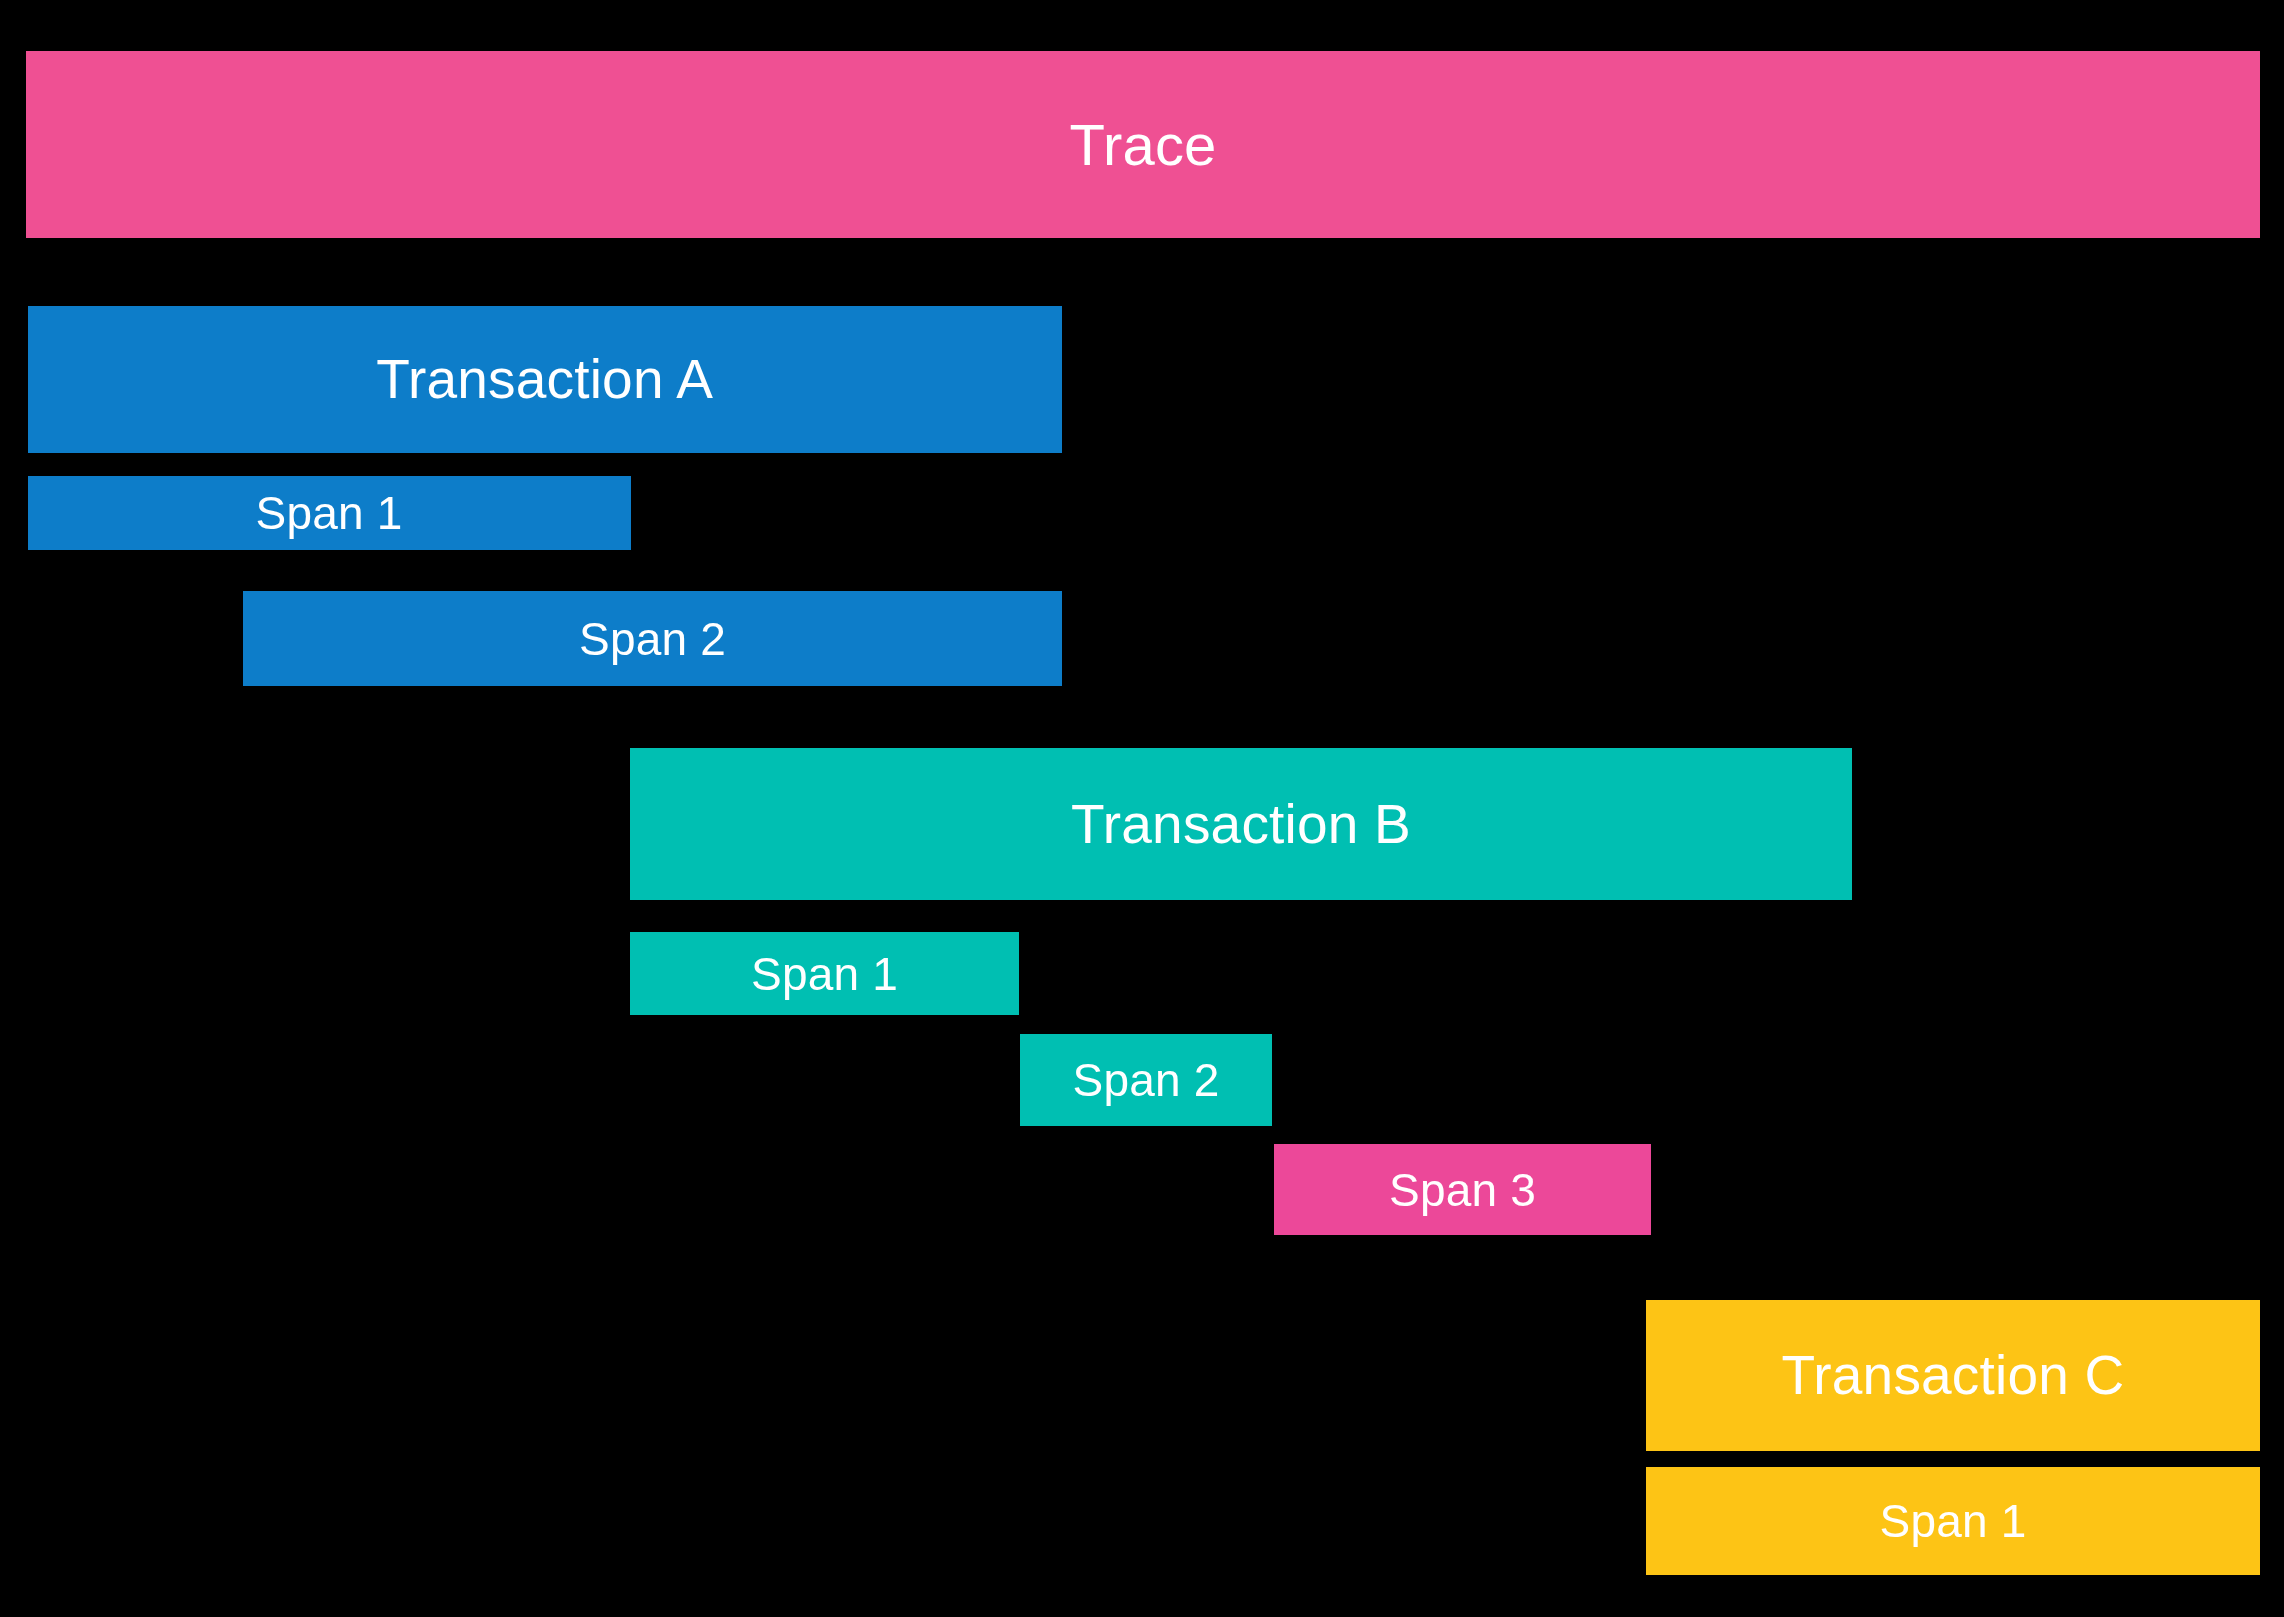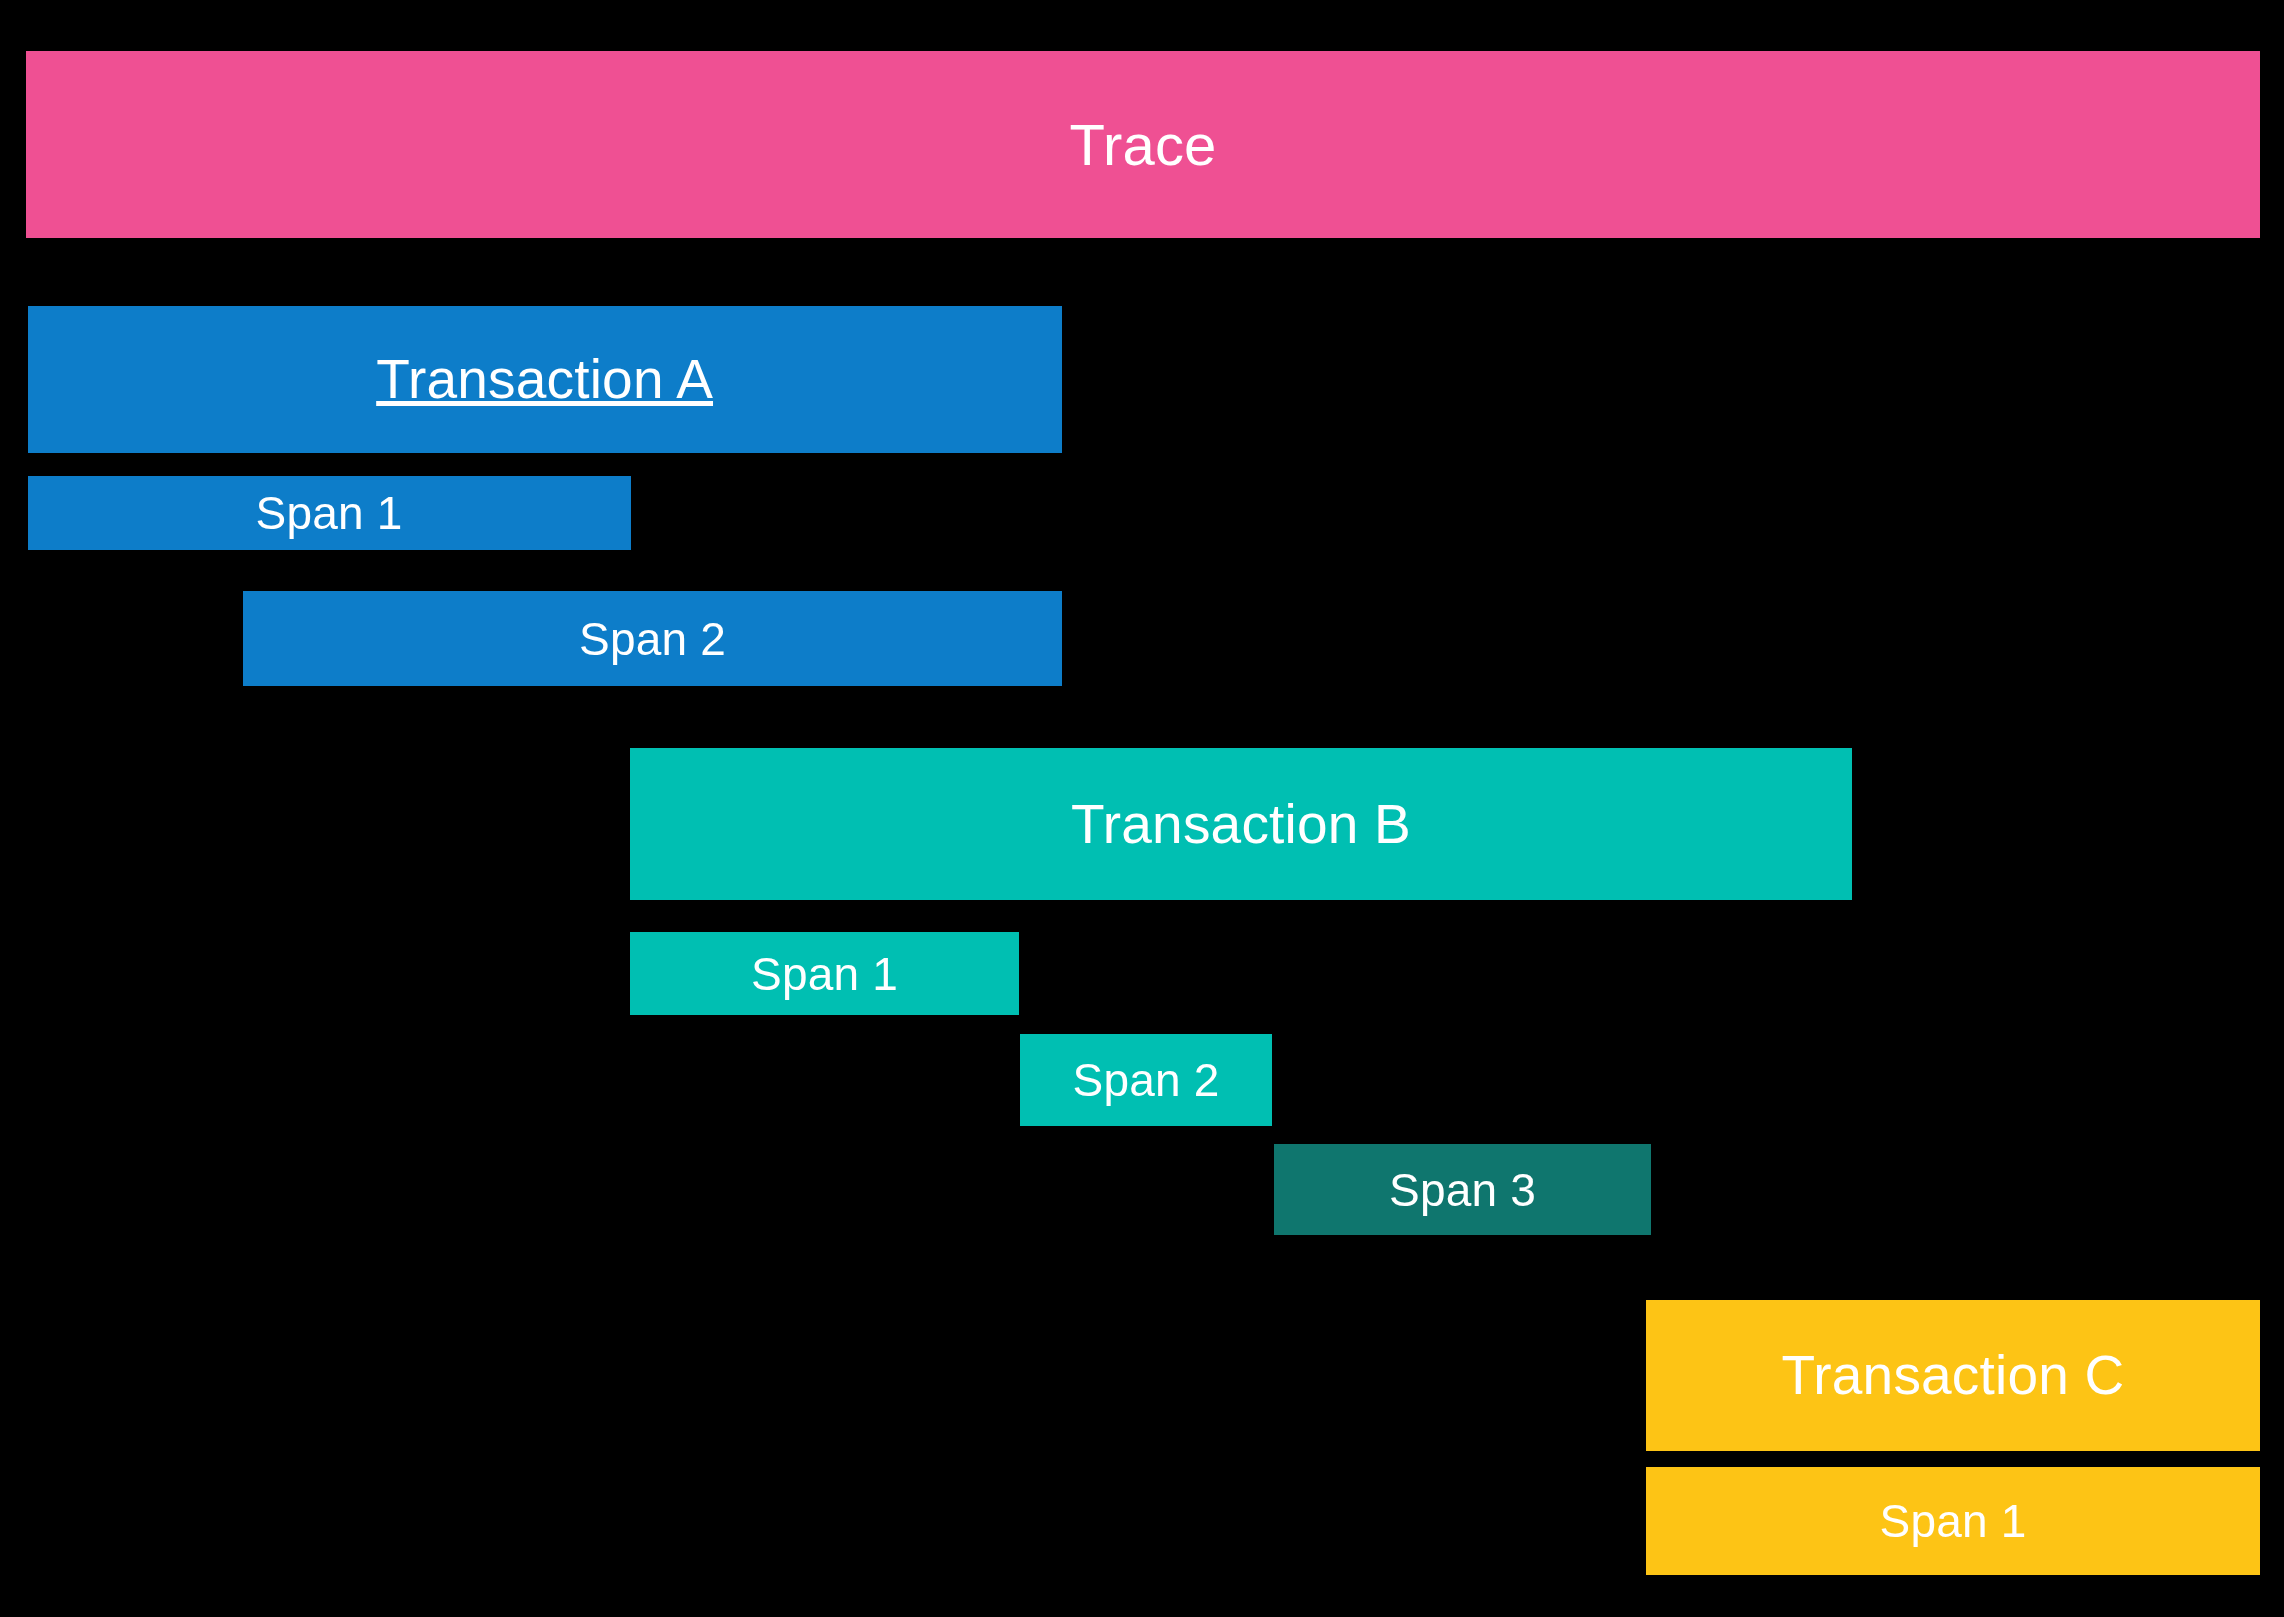--- a/index.html
+++ b/index.html
@@ -35,39 +35,39 @@
   .lvl-tx      { font-size: 55px; }
   .lvl-span    { font-size: 46px; justify-content: center; }
 </style>
 </head>
 <body>
 
 <div id="canvas" style="background: rgb(0, 0, 0);">
     <div class="bar lvl-trace" style="left: 26px; top: 51px; width: 2234px; height: 187px; background: rgb(239, 80, 147);">
       <span class="bar-label" style="color: rgb(255, 255, 255);">Trace</span>
     </div>
-    <div class="bar lvl-tx" style="left: 27.6px; top: 306px; width: 1034px; height: 147px; background: rgb(13, 125, 201); text-decoration: underline;">
+    <div class="bar lvl-tx" style="left: 27.6px; top: 306px; width: 1034px; height: 147px; background: rgb(13, 125, 201);">
       <span class="bar-label" style="color: rgb(255, 255, 255);">Transaction A</span>
     </div>
     <div class="bar lvl-span" style="left: 27.6px; top: 476px; width: 603px; height: 74px; background: rgb(13, 125, 201);">
       <span class="bar-label" style="color: rgb(255, 255, 255);">Span 1</span>
     </div>
     <div class="bar lvl-span" style="left: 243px; top: 591px; width: 819px; height: 95px; background: rgb(13, 125, 201);">
       <span class="bar-label" style="color: rgb(255, 255, 255);">Span 2</span>
     </div>
     <div class="bar lvl-tx" style="left: 630px; top: 748px; width: 1222px; height: 152px; background: rgb(0, 191, 178);">
       <span class="bar-label" style="color: rgb(255, 255, 255);">Transaction B</span>
     </div>
     <div class="bar lvl-span" style="left: 630px; top: 932px; width: 389px; height: 83px; background: rgb(0, 191, 178);">
       <span class="bar-label" style="color: rgb(255, 255, 255);">Span 1</span>
     </div>
     <div class="bar lvl-span" style="left: 1020px; top: 1034px; width: 252px; height: 92px; background: rgb(0, 191, 178);">
       <span class="bar-label" style="color: rgb(255, 255, 255);">Span 2</span>
     </div>
-    <div class="bar lvl-span" style="left: 1274px; top: 1144px; width: 377px; height: 91px; background: #0f766e;">
+    <div class="bar lvl-span" style="left: 1274px; top: 1144px; width: 377px; height: 91px; background: #ec4899;">
       <span class="bar-label" style="color: rgb(255, 255, 255);">Span 3</span>
     </div>
     <div class="bar lvl-tx" style="left: 1646px; top: 1300px; width: 614px; height: 151px; background: rgb(253, 196, 21);">
       <span class="bar-label" style="color: rgb(255, 255, 255);">Transaction C</span>
     </div>
     <div class="bar lvl-span" style="left: 1646px; top: 1467px; width: 614px; height: 108px; background: rgb(253, 196, 21);">
       <span class="bar-label" style="color: rgb(255, 255, 255);">Span 1</span>
     </div>
   </div>
 

